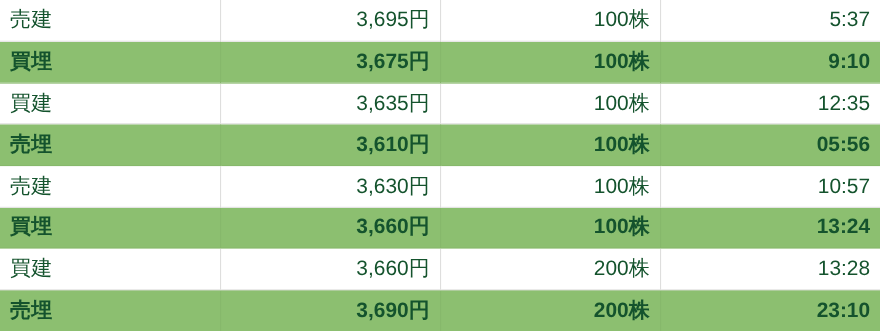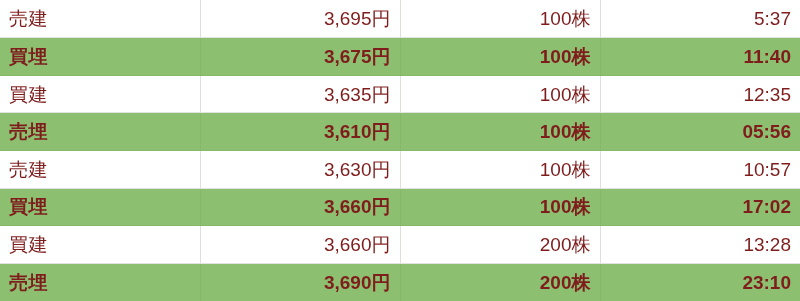--- a/index.html
+++ b/index.html
@@ -37,21 +37,21 @@
 
   .trade-table tr {
     height: 37.625px;
   }
 
   .trade-table td {
     height: 37.625px;
     padding: 0 9px;
     font-size: 19px;
     line-height: 1;
-    color: #7f1d1d;
+    color: #14532d;
     white-space: nowrap;
     overflow: hidden;
     vertical-align: middle;
     box-sizing: border-box;
     border-right: 1px solid #dededd;
     border-bottom: 1px solid #e2e2e0;
     background-clip: padding-box;
   }
 
   .trade-table td.col-type {
@@ -104,21 +104,21 @@
     <tr class="trade-row row-odd">
           <td class="col-type">売建</td>
           <td class="col-price">3,695円</td>
           <td class="col-qty">100株</td>
           <td class="col-time">5:37</td>
         </tr>
         <tr class="trade-row row-even">
           <td class="col-type">買埋</td>
           <td class="col-price">3,675円</td>
           <td class="col-qty">100株</td>
-          <td class="col-time">11:40</td>
+          <td class="col-time">9:10</td>
         </tr>
         <tr class="trade-row row-odd">
           <td class="col-type">買建</td>
           <td class="col-price">3,635円</td>
           <td class="col-qty">100株</td>
           <td class="col-time">12:35</td>
         </tr>
         <tr class="trade-row row-even">
           <td class="col-type">売埋</td>
           <td class="col-price">3,610円</td>
@@ -128,21 +128,21 @@
         <tr class="trade-row row-odd">
           <td class="col-type">売建</td>
           <td class="col-price">3,630円</td>
           <td class="col-qty">100株</td>
           <td class="col-time">10:57</td>
         </tr>
         <tr class="trade-row row-even">
           <td class="col-type">買埋</td>
           <td class="col-price">3,660円</td>
           <td class="col-qty">100株</td>
-          <td class="col-time">17:02</td>
+          <td class="col-time">13:24</td>
         </tr>
         <tr class="trade-row row-odd">
           <td class="col-type">買建</td>
           <td class="col-price">3,660円</td>
           <td class="col-qty">200株</td>
           <td class="col-time">13:28</td>
         </tr>
         <tr class="trade-row row-even">
           <td class="col-type">売埋</td>
           <td class="col-price">3,690円</td>

